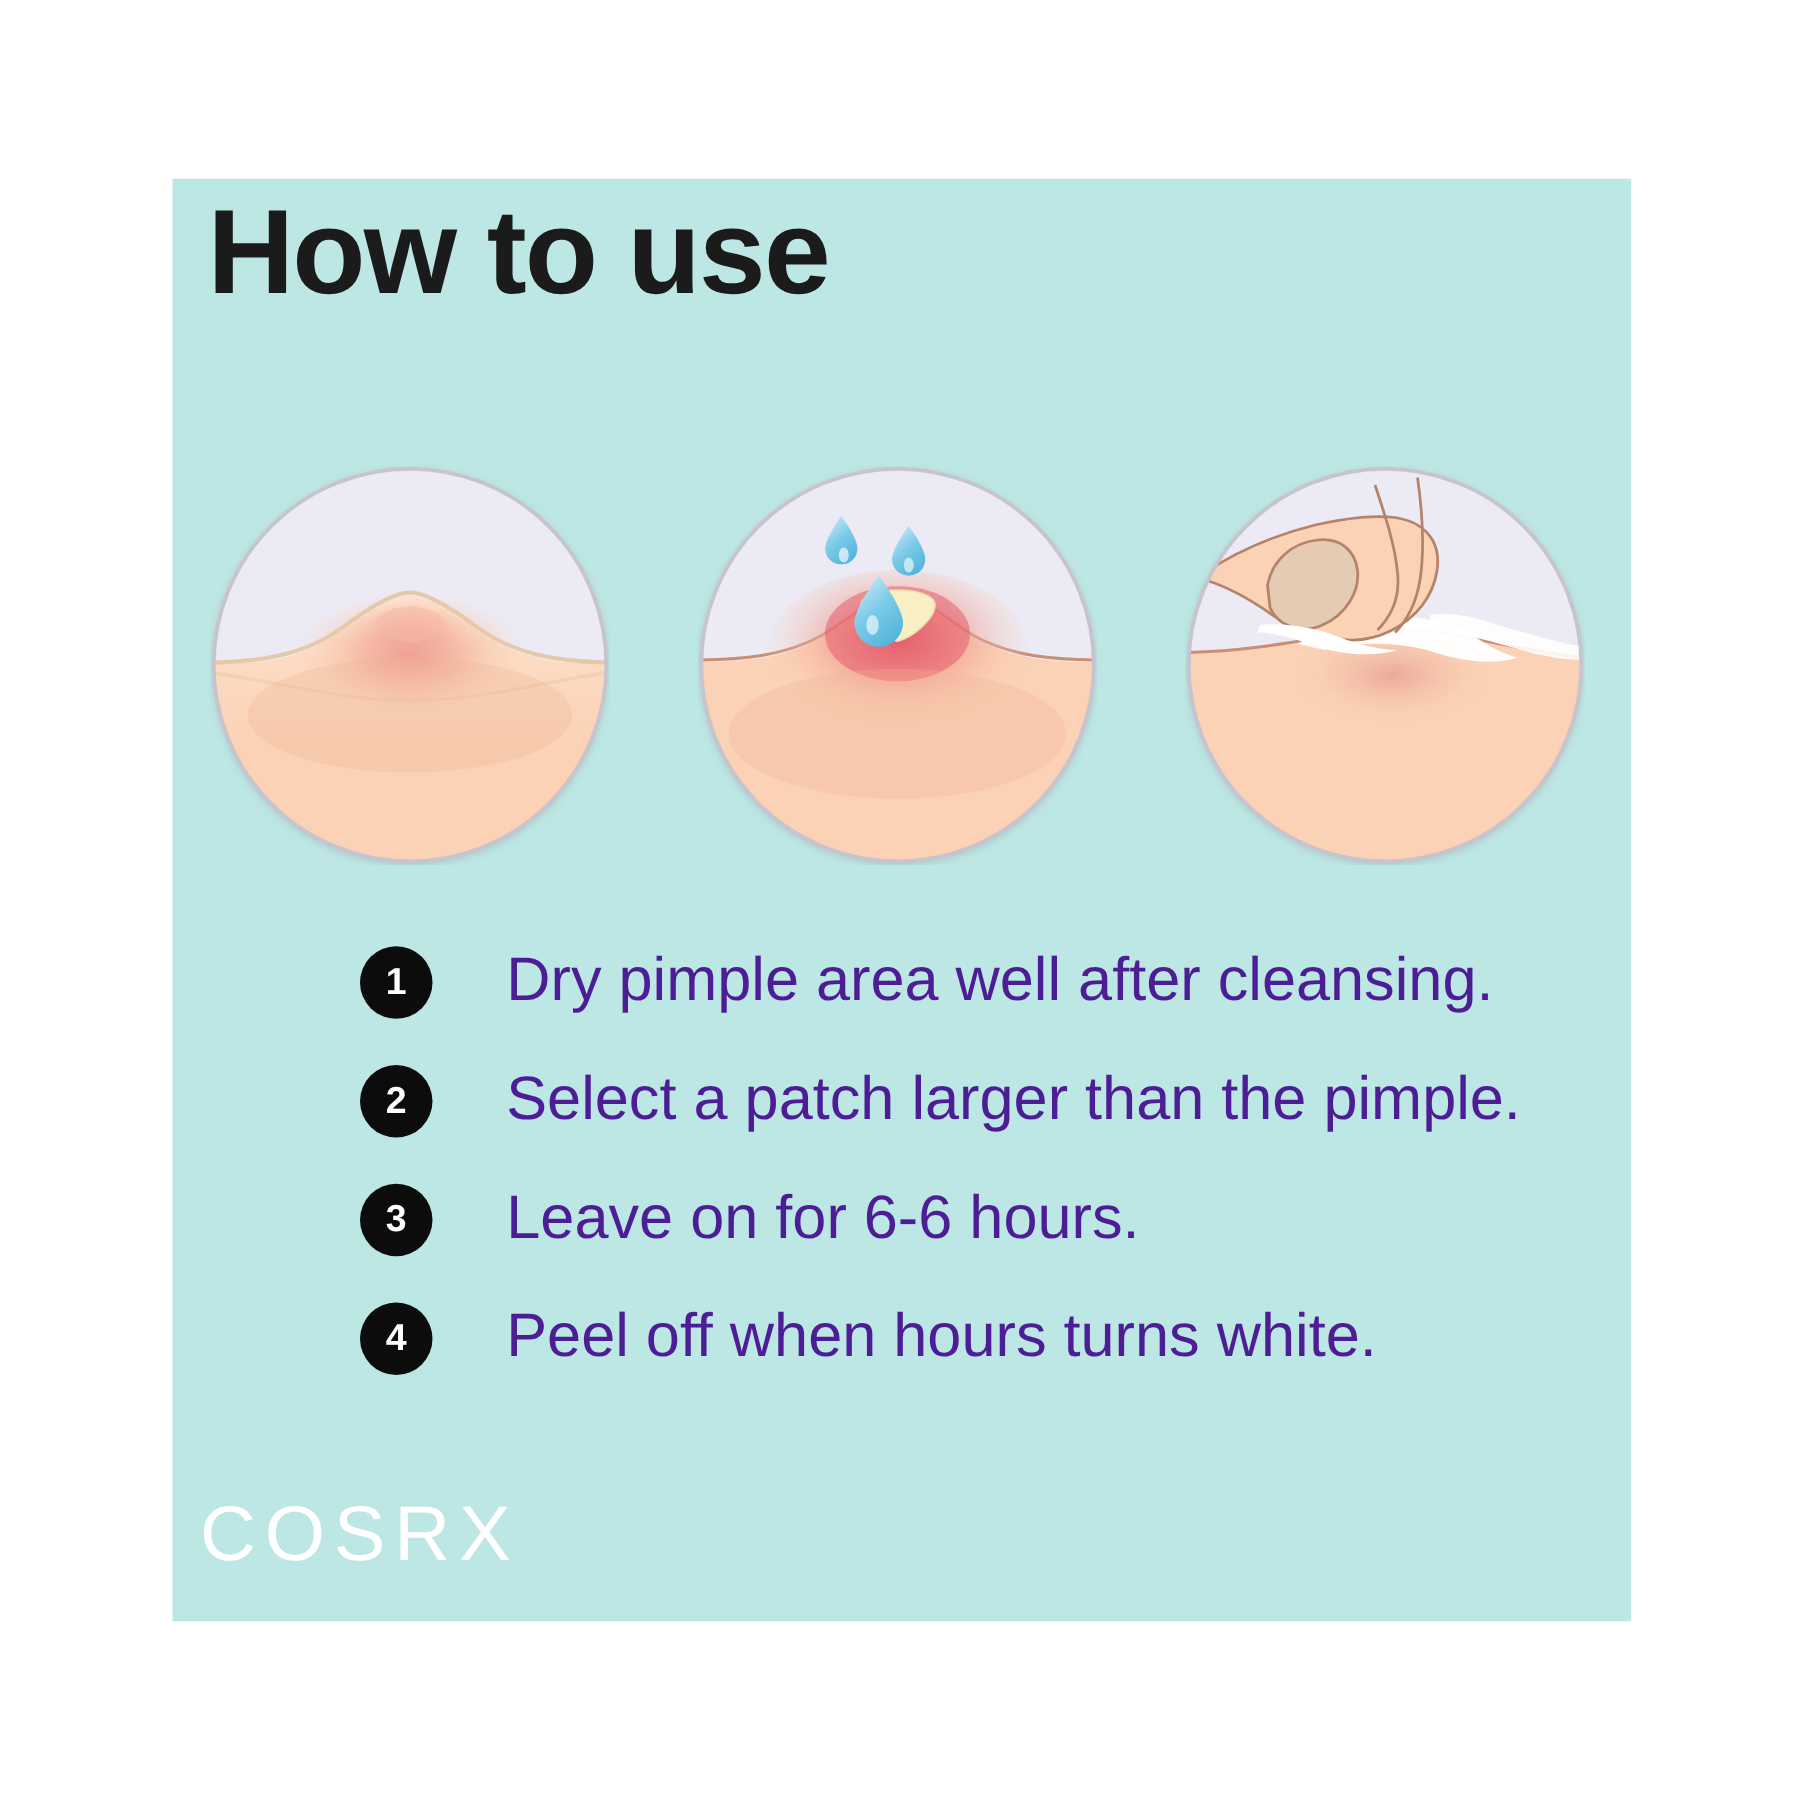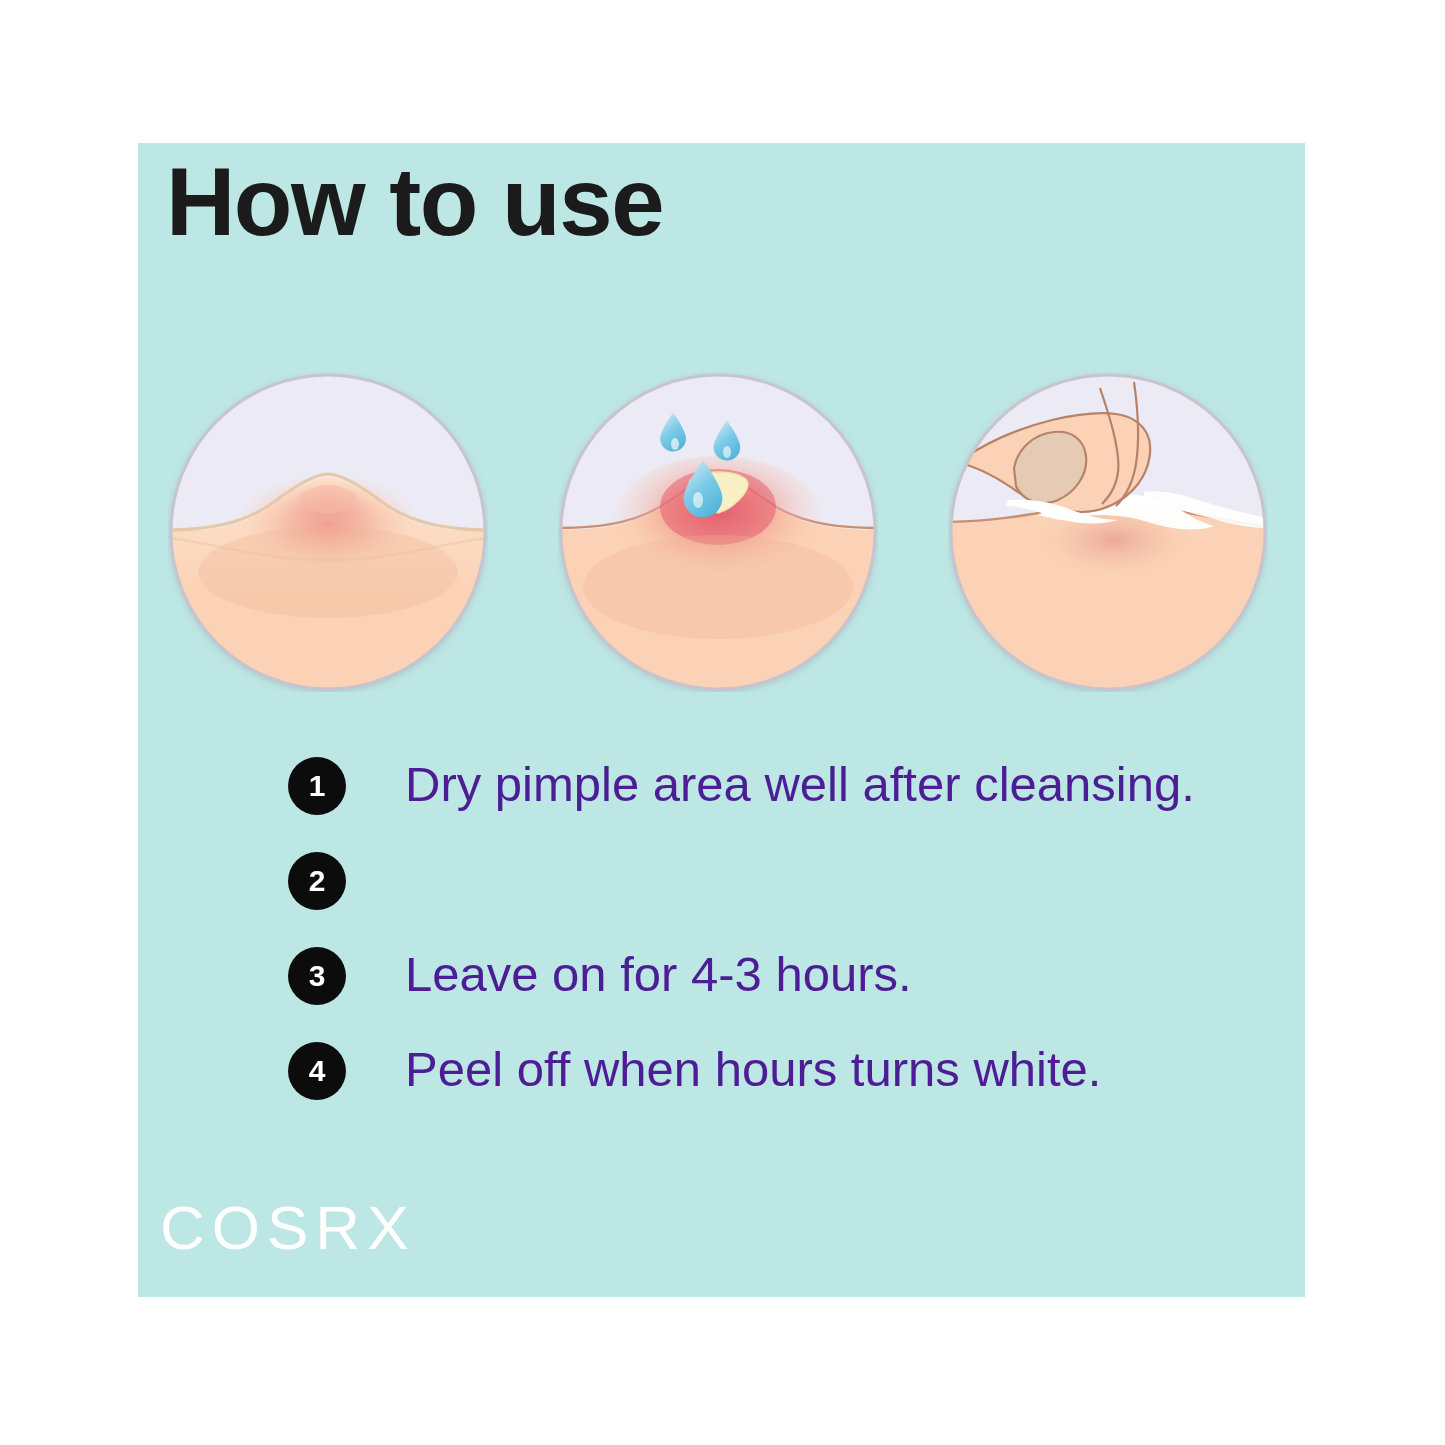--- a/index.html
+++ b/index.html
@@ -319,25 +319,26 @@
 
     <div id="steps">
 
       <div class="step">
         <div class="step-badge">1</div>
         <div class="step-text">Dry pimple area well after cleansing.</div>
       </div>
 
       <div class="step">
         <div class="step-badge">2</div>
+        <div class="step-text">Select a patch larger than the pimple.</div>
       </div>
 
       <div class="step">
         <div class="step-badge">3</div>
-        <div class="step-text">Leave on for 4-3 hours.</div>
+        <div class="step-text">Leave on for 6-6 hours.</div>
       </div>
 
       <div class="step">
         <div class="step-badge">4</div>
         <div class="step-text">Peel off when hours turns white.</div>
       </div>
 
     </div>
 
     <div id="brand">COSRX</div>

